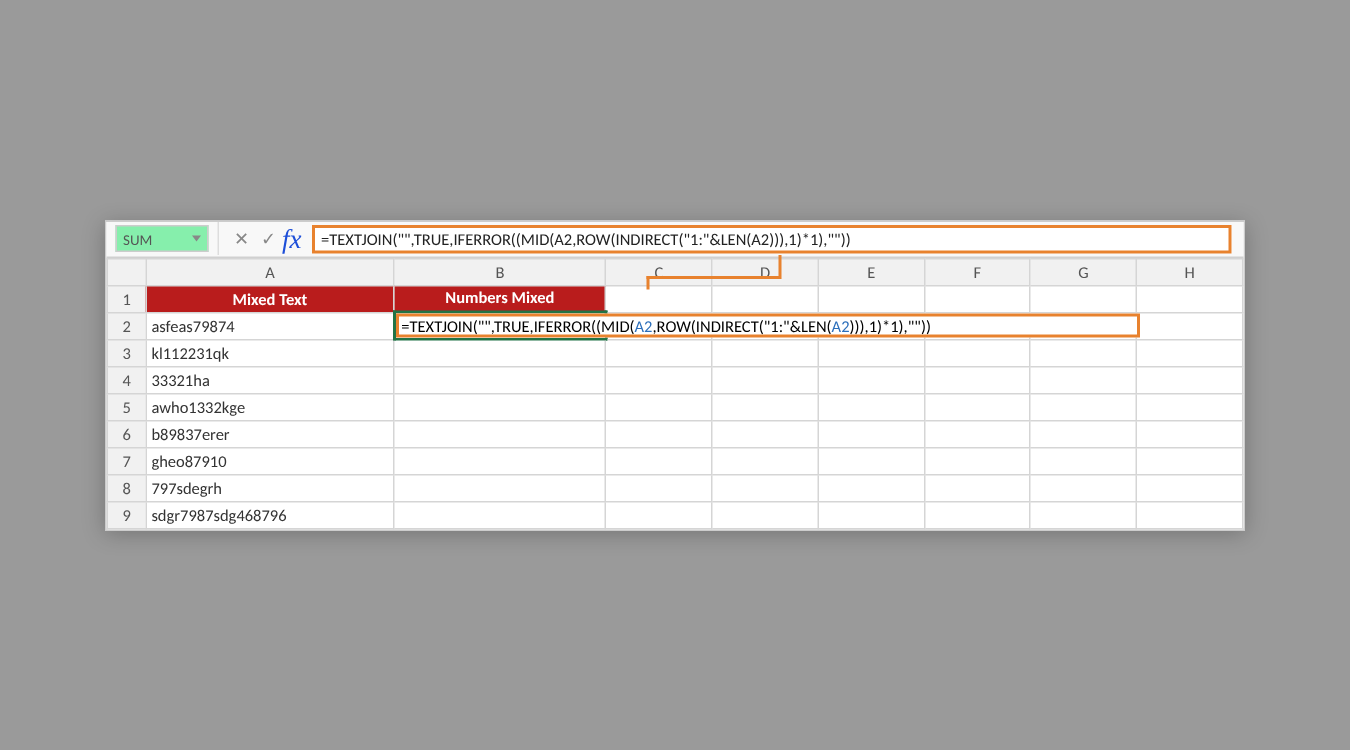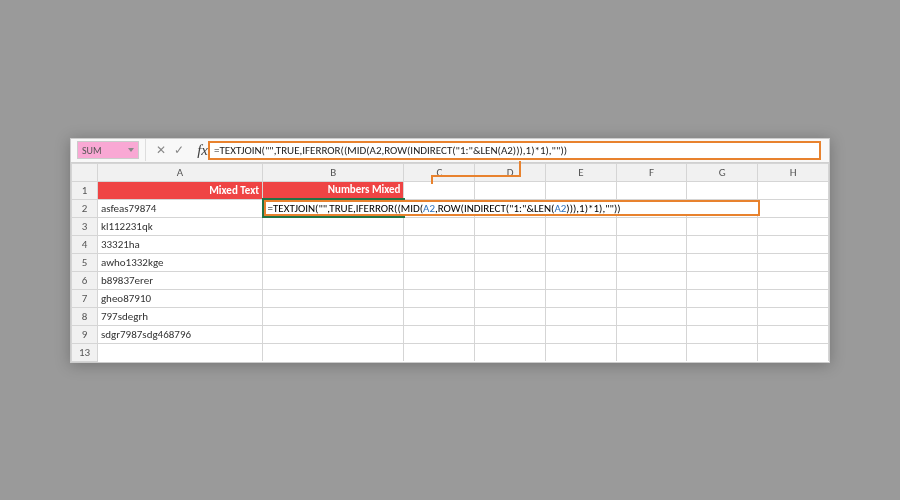--- a/index.html
+++ b/index.html
@@ -32,21 +32,21 @@
   .namebox {
     width: 62px;
     border: 1px solid #ccc;
     height: 18px;
     margin: 3px 2px 3px 6px;
     display: flex;
     align-items: center;
     padding: 0 4px;
     font-size: 10px;
     color: #555;
-    background: #f9a8d4;
+    background: #86efac;
   }
   .namebox::after {
     content: "";
     margin-left: auto;
     width: 0; height: 0;
     border-left: 3px solid transparent;
     border-right: 3px solid transparent;
     border-top: 4px solid #888;
   }
   .divider {
@@ -57,24 +57,24 @@
   }
   .iconbtn {
     width: 18px; height: 18px;
     display: flex; align-items: center; justify-content: center;
     color: #888;
     font-size: 12px;
   }
   .fx {
     font-style: italic;
     font-family: "Times New Roman", serif;
-    font-size: 15px;
-    color: #404040;
+    font-size: 18px;
+    color: #1d4ed8;
     width: 20px;
-    text-align: right;
+    text-align: left;
   }
   .formula-input {
     flex: 1;
     margin: 3px 8px 3px 0;
     border: 2px solid #e8822e;
     background: #fff;
     padding: 1px 4px;
     font-size: 11px;
     font-family: Calibri, Arial, sans-serif;
     color: #222;
@@ -113,23 +113,23 @@
     width: 22px;
     background: #f1f1f1;
     text-align: center;
     color: #555;
   }
   .colA { width: 140px; }
   .colB { width: 120px; }
   .colC, .colD, .colE, .colF, .colG, .colH { width: 60px; }
 
   .title-cell {
-    background: #ef4444;
+    background: #b91c1c;
     color: #fff;
-    text-align: right;
+    text-align: center;
     font-weight: 600;
   }
   .active-cell {
     border: 2px solid #217346 !important;
     position: relative;
     z-index: 2;
   }
   .cell-overflow {
     position: absolute;
     left: 0;
@@ -289,26 +289,15 @@
       <div class="rowhdr">9</div>
       <div class="cell colA">sdgr7987sdg468796</div>
       <div class="cell colB"></div>
       <div class="cell colC"></div>
         <div class="cell colD"></div>
         <div class="cell colE"></div>
         <div class="cell colF"></div>
         <div class="cell colG"></div>
         <div class="cell colH"></div>
     </div>
-    <div class="row">
-      <div class="rowhdr">13</div>
-      <div class="cell colA" style="border-bottom:none;"></div>
-      <div class="cell colB" style="border-bottom:none;"></div>
-      <div class="cell colC" style="border-bottom:none;"></div>
-        <div class="cell colD" style="border-bottom:none;"></div>
-        <div class="cell colE" style="border-bottom:none;"></div>
-        <div class="cell colF" style="border-bottom:none;"></div>
-        <div class="cell colG" style="border-bottom:none;"></div>
-        <div class="cell colH" style="border-bottom:none;"></div>
-    </div>
 
   </div>
 </div>
 
 </body></html>

